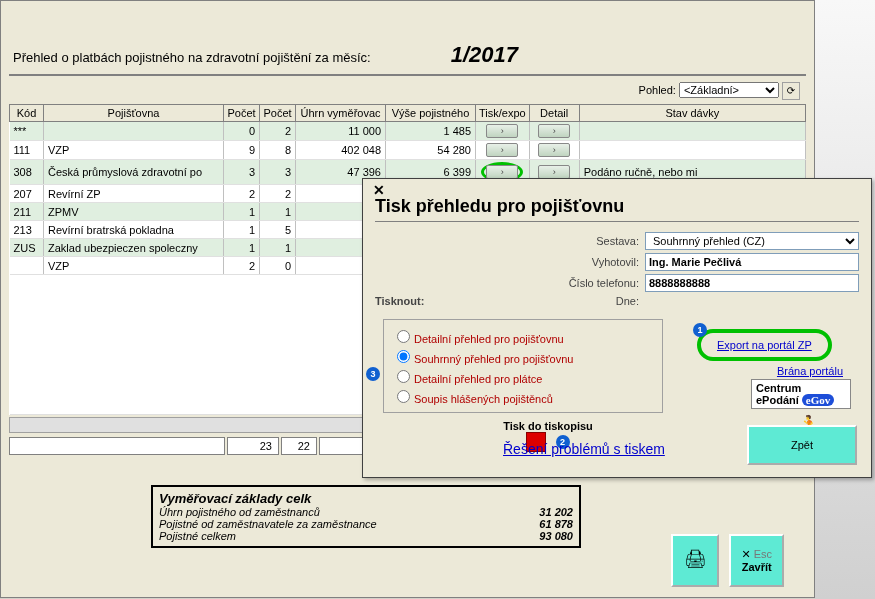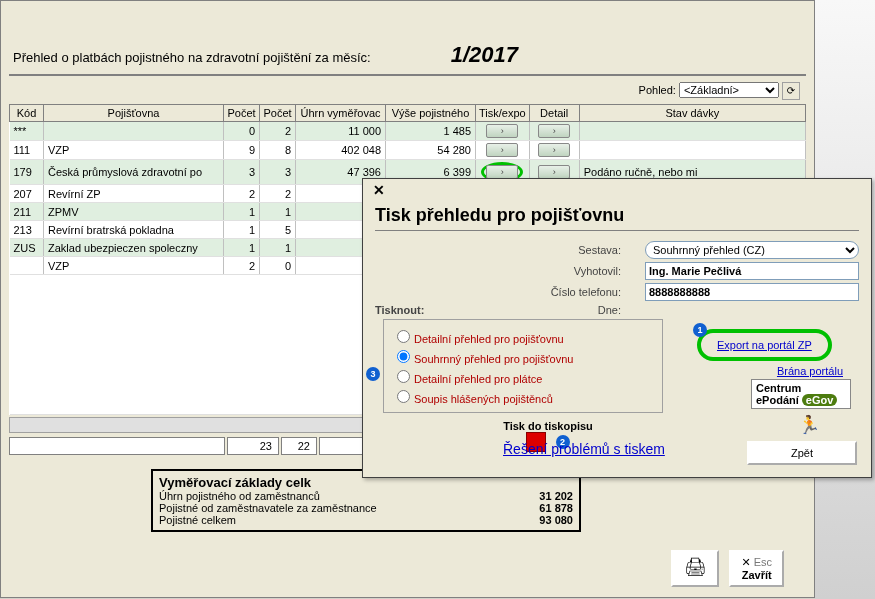--- a/index.html
+++ b/index.html
@@ -135,40 +135,41 @@
   .footer-totals .cell {
     border: 1px solid #808080;
     background: #fff;
     padding: 2px 6px;
     font-size: 11px;
     text-align: right;
   }
   .summary-box {
     position: absolute;
     left: 150px;
-    top: 468px;
+    top: 484px;
     width: 430px;
     border: 2px solid #000;
     background: #ece9d8;
     padding: 4px 6px;
+    font-style: italic;
   }
   .summary-box .hd { font-size: 13px; font-weight: bold; }
   .summary-box .row { display: flex; justify-content: space-between; font-size: 11px;}
   .summary-box .val { font-weight: bold; width: 80px; text-align: right;}
   .bottom-buttons {
     position: absolute;
     right: 30px;
     bottom: 10px;
     display: flex;
     gap: 10px;
   }
   .btn3d {
     border: 2px outset #fff;
-    background: #ffffff;
-    padding: 4px 10px;
+    background: #5eead4;
+    padding: 12px 10px;
     text-align: center;
     font-size: 11px;
     min-width: 48px;
     cursor: pointer;
   }
   
   .dialog {
     position: absolute;
     left: 362px;
     top: 178px;
@@ -181,46 +182,46 @@
   }
   .dialog-close {
     position: absolute;
     top: 2px; left: 4px;
     font-size: 14px; font-weight: bold;
     background: none; border: none;
     cursor: pointer;
   }
   .dialog h2 {
     font-size: 18px;
-    margin: 16px 0 10px 0;
+    margin: 7px 0 10px 0;
     border-bottom: 1px solid #808080;
     padding-bottom: 4px;
   }
   .dialog .field-row {
     display: flex;
     align-items: center;
     margin-bottom: 3px;
     font-size: 11px;
   }
   .dialog .field-row .lbl {
     width: 270px;
     text-align: right;
-    padding-right: 24px;
+    padding-right: 6px;
     color: #444;
   }
   .dialog .field-row .val-input {
     flex: 1;
     border: 1px solid #7f9db9;
     background: #fff;
     padding: 1px 3px;
     font-weight: bold;
     font-size: 11px;
     height: 18px;
   }
-  .dialog .field-row select.val-input { font-weight: normal; border-radius: 9px; }
+  .dialog .field-row select.val-input { font-weight: normal; }
   .dialog .tiskgroup {
     position: absolute;
     left: 20px;
     top: 140px;
     width: 280px;
     border: 1px solid #a0a0a0;
     background: #ece9d8;
     padding: 6px 8px 6px 8px;
   }
   .dialog .tiskgroup label {
@@ -256,21 +257,21 @@
     position: absolute;
     right: 20px;
     top: 200px;
     width: 100px;
     border: 1px solid #888;
     background: #fff;
     font-size: 11px;
     padding: 2px 4px;
     font-weight: bold;
   }
-  .dialog .centrum .e { background:#4d7c0f; color:#fff; border-radius:8px; padding:0 4px; font-weight:bold;}
+  .dialog .centrum .e { background:#1d4ed8; color:#fff; border-radius:8px; padding:0 4px; font-weight:bold;font-family:Liberation Serif, serif;}
   .dialog .runner {
     position: absolute;
     right: 50px;
     top: 235px;
     font-size: 18px;
   }
   .dialog .zpet {
     position: absolute;
     right: 14px;
     bottom: 12px;
@@ -365,21 +366,21 @@
             <td>VZP</td>
             <td class="num">9</td>
             <td class="num">8</td>
             <td class="num">402 048</td>
             <td class="num">54 280</td>
             <td style="text-align:center"><span class="arrow-btn">›</span></td>
             <td style="text-align:center"><span class="arrow-btn">›</span></td>
             <td></td>
           </tr>
           <tr class="even">
-            <td>179</td>
+            <td>308</td>
             <td>Česká průmyslová zdravotní po</td>
             <td class="num">3</td>
             <td class="num">3</td>
             <td class="num">47 396</td>
             <td class="num">6 399</td>
             <td style="text-align:center"><span class="green-oval"><span class="arrow-btn">›</span></span></td>
             <td style="text-align:center"><span class="arrow-btn">›</span></td>
             <td>Podáno ručně, nebo mi</td>
           </tr>
           <tr class="odd">

